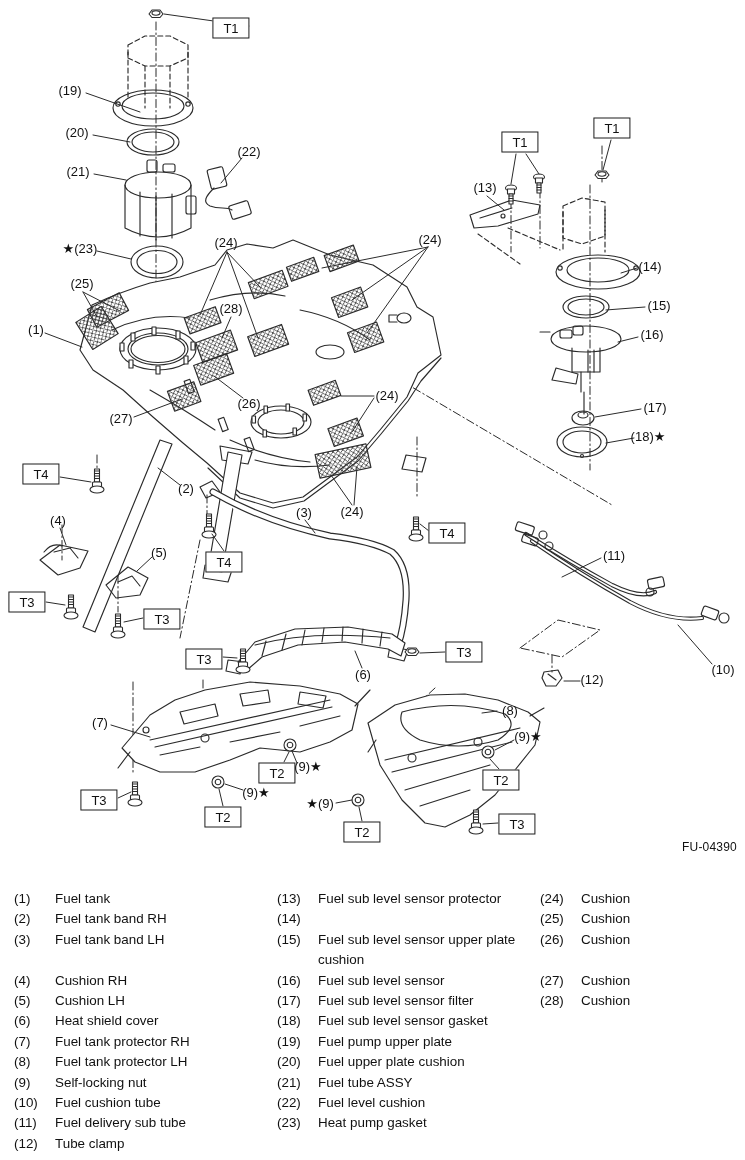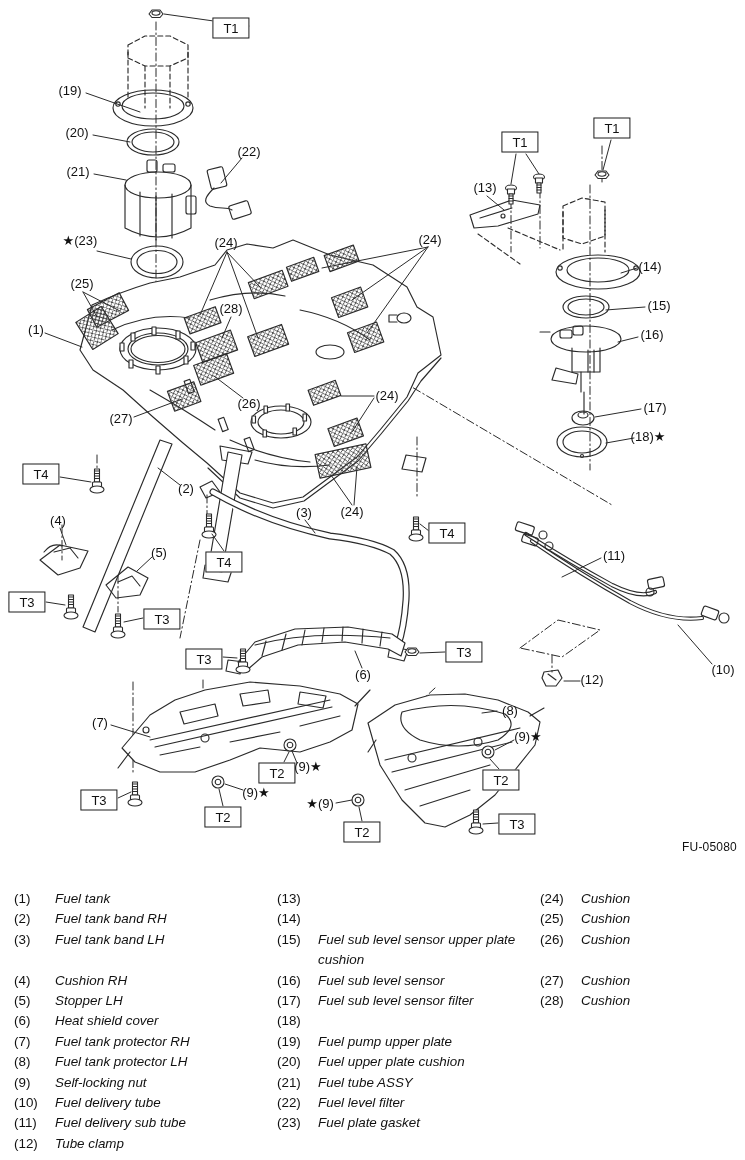--- a/index.html
+++ b/index.html
@@ -10,21 +10,21 @@
   .callout{position:absolute;transform:translate(-50%,-50%);font-size:13px;color:#111;
            white-space:nowrap;background:transparent;line-height:14px;}
   .callout.tbox{border:1.4px solid #1c1c1c;background:#fff;padding:2px 10px;line-height:15px;}
   .callout .star{font-size:13px;position:relative;top:0px;}
   
   #legend{position:absolute;left:0;top:889px;width:745px;font-size:13.4px;}
   .lcol{position:absolute;top:0;}
   .lrow{display:flex;align-items:flex-start;min-height:20.4px;}
   .lrow.gap{height:20.4px;}
   .lnum{width:41px;flex:0 0 41px;line-height:20.4px;}
-  .lname{line-height:20.4px;font-style:italic;}
+  .lname{line-height:20.4px;}
   #figcode{position:absolute;top:840px;right:8px;font-size:12px;letter-spacing:.2px;}
 </style>
 </head>
 <body>
 <div id="page">
 
 <svg id="art" width="745" height="875" viewBox="0 0 745 875">
   <defs>
     <pattern id="xh" width="5" height="5" patternUnits="userSpaceOnUse">
       <path d="M0,5 L5,0 M0,0 L5,5" stroke="#3a3a3a" stroke-width="0.9" fill="none"></path>
@@ -341,21 +341,21 @@
       <div class="callout tbox" style="left: 99px; top: 800px;"><span>T3</span></div>
       <div class="callout tbox" style="left: 223px; top: 817px;"><span>T2</span></div>
       <div class="callout tbox" style="left: 277px; top: 773px;"><span>T2</span></div>
       <div class="callout tbox" style="left: 362px; top: 832px;"><span>T2</span></div>
       <div class="callout tbox" style="left: 501px; top: 780px;"><span>T2</span></div>
       <div class="callout tbox" style="left: 517px; top: 824px;"><span>T3</span></div>
       <div class="callout" style="left: 70px; top: 91px;"><span>(19)</span></div>
       <div class="callout" style="left: 77px; top: 133px;"><span>(20)</span></div>
       <div class="callout" style="left: 78px; top: 172px;"><span>(21)</span></div>
       <div class="callout" style="left: 249px; top: 152px;"><span>(22)</span></div>
-      <div class="callout" style="left: 80px; top: 241px; text-align: center;"><span class="star">★</span><span>(23)</span></div>
+      <div class="callout" style="left: 80px; top: 249px; text-align: center;"><span class="star">★</span><span>(23)</span></div>
       <div class="callout" style="left: 226px; top: 243px;"><span>(24)</span></div>
       <div class="callout" style="left: 430px; top: 240px;"><span>(24)</span></div>
       <div class="callout" style="left: 82px; top: 284px;"><span>(25)</span></div>
       <div class="callout" style="left: 36px; top: 330px;"><span>(1)</span></div>
       <div class="callout" style="left: 231px; top: 309px;"><span>(28)</span></div>
       <div class="callout" style="left: 249px; top: 404px;"><span>(26)</span></div>
       <div class="callout" style="left: 121px; top: 419px;"><span>(27)</span></div>
       <div class="callout" style="left: 387px; top: 396px;"><span>(24)</span></div>
       <div class="callout" style="left: 352px; top: 512px;"><span>(24)</span></div>
       <div class="callout" style="left: 186px; top: 489px;"><span>(2)</span></div>
@@ -394,92 +394,94 @@
           <span class="lnum">(3)</span>
           <span class="lname">Fuel tank band LH</span>
         </div>
         <div class="lrow gap"></div>
         <div class="lrow">
           <span class="lnum">(4)</span>
           <span class="lname">Cushion RH</span>
         </div>
         <div class="lrow">
           <span class="lnum">(5)</span>
-          <span class="lname">Stopper LH</span>
+          <span class="lname">Cushion LH</span>
         </div>
         <div class="lrow">
           <span class="lnum">(6)</span>
           <span class="lname">Heat shield cover</span>
         </div>
         <div class="lrow">
           <span class="lnum">(7)</span>
           <span class="lname">Fuel tank protector RH</span>
         </div>
         <div class="lrow">
           <span class="lnum">(8)</span>
           <span class="lname">Fuel tank protector LH</span>
         </div>
         <div class="lrow">
           <span class="lnum">(9)</span>
           <span class="lname">Self-locking nut</span>
         </div>
         <div class="lrow">
           <span class="lnum">(10)</span>
-          <span class="lname">Fuel delivery tube</span>
+          <span class="lname">Fuel cushion tube</span>
         </div>
         <div class="lrow">
           <span class="lnum">(11)</span>
           <span class="lname">Fuel delivery sub tube</span>
         </div>
         <div class="lrow">
           <span class="lnum">(12)</span>
           <span class="lname">Tube clamp</span>
         </div>
       </div>
   <div class="lcol" id="lcol1" style="left:277px;width:252px;">
         <div class="lrow">
           <span class="lnum">(13)</span>
+          <span class="lname">Fuel sub level sensor protector</span>
         </div>
         <div class="lrow">
           <span class="lnum">(14)</span>
         </div>
         <div class="lrow">
           <span class="lnum">(15)</span>
           <span class="lname">Fuel sub level sensor upper plate cushion</span>
         </div>
         <div class="lrow">
           <span class="lnum">(16)</span>
           <span class="lname">Fuel sub level sensor</span>
         </div>
         <div class="lrow">
           <span class="lnum">(17)</span>
           <span class="lname">Fuel sub level sensor filter</span>
         </div>
         <div class="lrow">
           <span class="lnum">(18)</span>
+          <span class="lname">Fuel sub level sensor gasket</span>
         </div>
         <div class="lrow">
           <span class="lnum">(19)</span>
           <span class="lname">Fuel pump upper plate</span>
         </div>
         <div class="lrow">
           <span class="lnum">(20)</span>
           <span class="lname">Fuel upper plate cushion</span>
         </div>
         <div class="lrow">
           <span class="lnum">(21)</span>
           <span class="lname">Fuel tube ASSY</span>
         </div>
         <div class="lrow">
           <span class="lnum">(22)</span>
-          <span class="lname">Fuel level filter</span>
+          <span class="lname">Fuel level cushion</span>
         </div>
         <div class="lrow">
           <span class="lnum">(23)</span>
-          <span class="lname">Fuel plate gasket</span>
+          <span class="lname">Heat pump gasket</span>
         </div>
       </div>
   <div class="lcol" id="lcol2" style="left:540px;width:190px;">
         <div class="lrow">
           <span class="lnum">(24)</span>
           <span class="lname">Cushion</span>
         </div>
         <div class="lrow">
           <span class="lnum">(25)</span>
           <span class="lname">Cushion</span>
@@ -493,15 +495,15 @@
           <span class="lnum">(27)</span>
           <span class="lname">Cushion</span>
         </div>
         <div class="lrow">
           <span class="lnum">(28)</span>
           <span class="lname">Cushion</span>
         </div>
       </div>
 </div>
 
-<div id="figcode">FU-05080</div>
+<div id="figcode">FU-04390</div>
 
 </div>
 
 </body></html>

